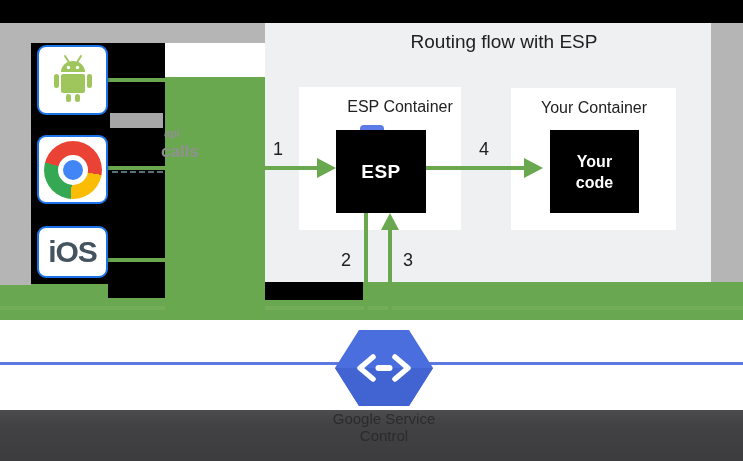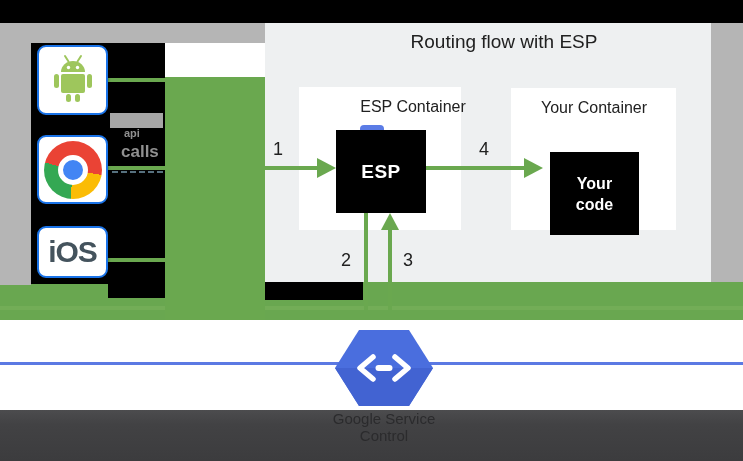--- a/index.html
+++ b/index.html
@@ -15,21 +15,21 @@
              background:linear-gradient(180deg,#69a750 0 62%,#73ad57 62% 74%,#69a750 74% 100%);}
   .grayband{left:0;top:23px;width:265px;height:20px;background:#b5b5b5;}
   .blackmid{left:31px;top:43px;width:134px;height:241px;background:#000;}
   .blackmid2{left:108px;top:284px;width:57px;height:14px;background:#000;}
   .notch{left:265px;top:282px;width:98px;height:18px;background:#000;}
   .greenrect{left:165px;top:77px;width:100px;height:243px;background:#6aa84f;}
   .graycol-left{left:0;top:23px;width:31px;height:262px;background:#b5b5b5;}
 
   
   .graystrip{left:110px;top:113px;width:53px;height:15px;background:#a6a6a6;}
-  .frag{color:#909090;filter:blur(0.6px);font-weight:bold;}
+  .frag{color:#909090;filter:blur(0.6px);font-weight:bold;margin-left:40px;}
   .frag1{left:124px;top:127px;font-size:11px;}
   .frag2{left:121px;top:142px;font-size:17px;}
 
   
   .hline{height:4px;background:#6aa84f;}
   .conn-android{left:108px;top:78px;width:57px;}
   .conn-chrome{left:108px;top:166px;width:57px;}
   .conn-ios{left:108px;top:258px;width:57px;}
   .slateline{left:112px;top:171px;width:51px;height:0;border-top:2px dashed #56707e;}
 
@@ -46,27 +46,27 @@
     background:conic-gradient(#ea4335 0 100deg,#fbbc05 100deg 185deg,#34a853 185deg 285deg,#ea4335 285deg 360deg);}
   .chrome-inner{position:absolute;left:50%;top:50%;transform:translate(-50%,-50%);
     width:20px;height:20px;border-radius:50%;background:#4285f4;border:5px solid #fff;}
 
   
   .title{left:281px;top:31px;width:446px;text-align:center;font-size:19px;color:#212121;}
   .wbox{background:#ffffff;}
   .esp-wbox{left:299px;top:87px;width:162px;height:143px;}
   .your-wbox{left:511px;top:88px;width:165px;height:142px;}
   .clabel{text-align:center;font-size:16px;color:#212121;}
-  .esp-clabel{left:294px;top:98px;width:162px;padding-left:38px;}
+  .esp-clabel{left:281px;top:98px;width:162px;padding-left:38px;}
   .your-clabel{left:511px;top:99px;width:166px;}
   .bluebox{background:#000000;color:#fff;font-weight:bold;display:flex;align-items:center;
            justify-content:center;text-align:center;}
   .esp-box{left:336px;top:130px;width:90px;height:83px;font-size:19px;letter-spacing:.5px;}
   .esp-bump{left:360px;top:125px;width:24px;height:6px;background:#5b7ce6;border-radius:4px 4px 0 0;}
-  .your-box{left:550px;top:130px;width:89px;height:83px;font-size:16px;line-height:21px;margin-top:22px;}
+  .your-box{left:550px;top:130px;width:89px;height:83px;font-size:16px;line-height:21px;}
 
   
   .num{width:24px;text-align:center;font-size:18px;color:#212121;}
   .n1{left:266px;top:139px;}
   .n2{left:336px;top:250px;width:20px;}
   .n3{left:398px;top:250px;width:20px;}
   .n4{left:472px;top:139px;}
   .a1-line{left:265px;top:166px;width:53px;}
   .a1-head{left:317px;top:158px;width:0;height:0;border-left:19px solid #6aa84f;
            border-top:10px solid transparent;border-bottom:10px solid transparent;}

